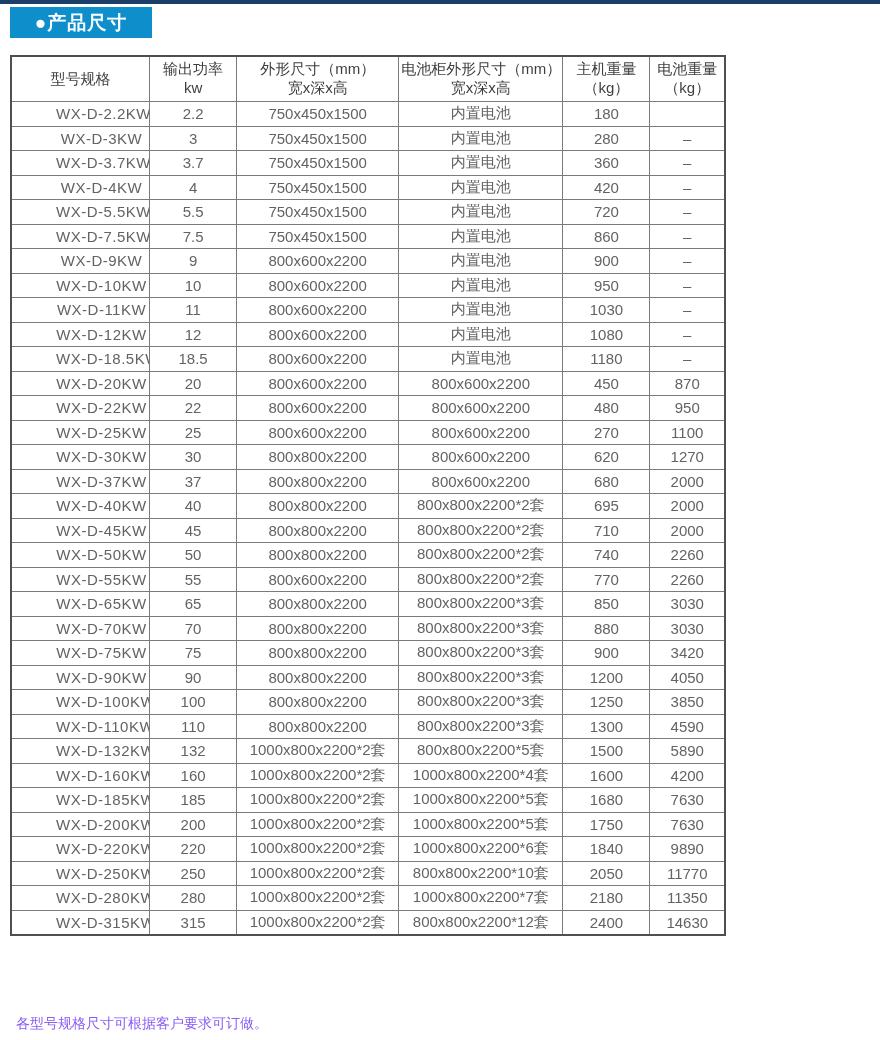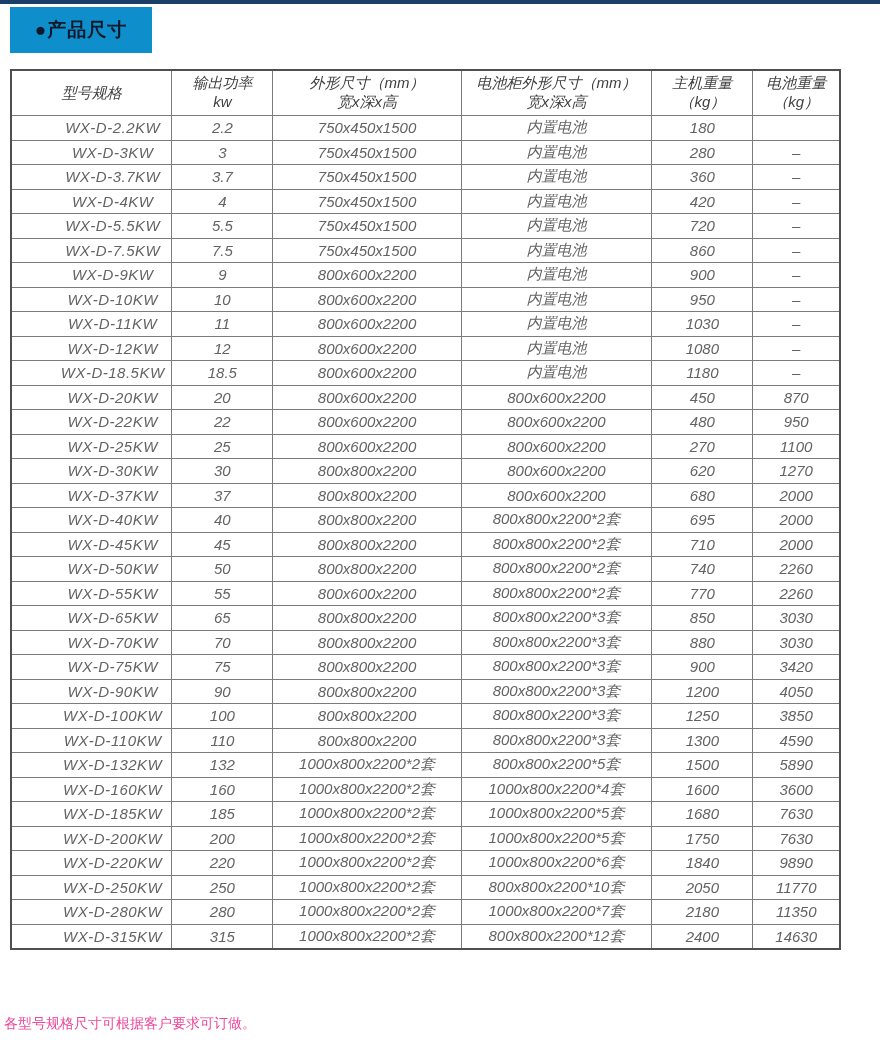--- a/index.html
+++ b/index.html
@@ -20,38 +20,37 @@
     top: 0; left: 0;
     width: 100%;
     height: 4px;
     background: #1b3e69;
   }
   .title-badge {
     position: absolute;
     top: 7px;
     left: 10px;
     width: 142px;
-    height: 46px;
+    height: 31px;
     background: #0e8fcb;
-    color: #0f172a;
+    color: #ffffff;
     display: flex;
     align-items: center;
     justify-content: center;
     font-size: 19px;
     font-weight: bold;
     letter-spacing: 1px;
   }
   table.spec {
     position: absolute;
-    top: 69px;
+    top: 55px;
     left: 10px;
-    width: 831px;
+    width: 716px;
     border-collapse: collapse;
     table-layout: fixed;
-    font-style: italic;
   }
   table.spec th, table.spec td {
     border: 1px solid #7b7b7b;
     text-align: center;
     vertical-align: middle;
     padding: 0 2px;
     overflow: hidden;
     white-space: nowrap;
   }
   table.spec {
@@ -68,24 +67,24 @@
     height: 23.5px;
     font-size: 15px;
     color: #636363;
   }
   table.spec td:first-child {
     letter-spacing: 0.5px;
     padding-left: 44px;
   }
   .footer-note {
     position: absolute;
-    left: 4px;
+    left: 16px;
     top: 1015px;
     font-size: 14px;
-    color: #ec4899;
+    color: #8b5cf6;
   }
 </style>
 </head>
 <body>
 
 <div class="page">
   <div class="top-strip"></div>
   <div class="title-badge">
     <span>●产品尺寸</span>
   </div>
@@ -342,21 +341,21 @@
           <td>800x800x2200*5套</td>
           <td>1500</td>
           <td>5890</td>
         </tr>
         <tr>
           <td>WX-D-160KW</td>
           <td>160</td>
           <td>1000x800x2200*2套</td>
           <td>1000x800x2200*4套</td>
           <td>1600</td>
-          <td>3600</td>
+          <td>4200</td>
         </tr>
         <tr>
           <td>WX-D-185KW</td>
           <td>185</td>
           <td>1000x800x2200*2套</td>
           <td>1000x800x2200*5套</td>
           <td>1680</td>
           <td>7630</td>
         </tr>
         <tr>

